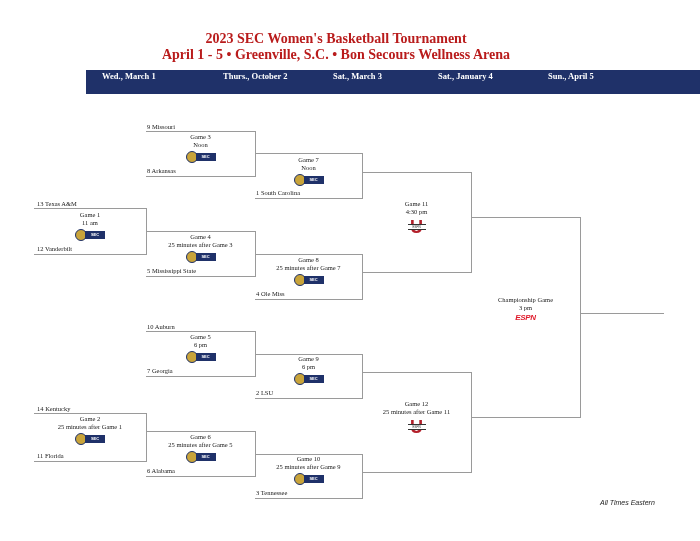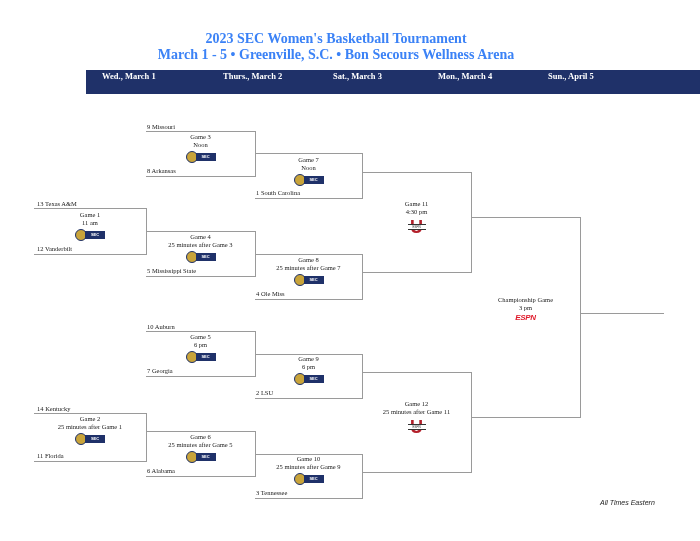--- a/index.html
+++ b/index.html
@@ -1,19 +1,19 @@
 <!DOCTYPE html>
 <html><head>
 <meta charset="utf-8">
 <style>
   html, body { margin: 0; padding: 0; background: #ffffff; }
   body { width: 700px; height: 541px; position: relative; overflow: hidden;
          font-family: "Liberation Serif", "DejaVu Serif", serif; color: #222; }
   .title { position: absolute; left: 0; width: 672px; text-align: center;
-           color: #3b82f6; font-weight: bold; font-size: 14px; }
+           color: #b91c1c; font-weight: bold; font-size: 14px; }
   .t1 { top: 31px; }
   .t2 { top: 47px; }
   .dayband { position: absolute; left: 46px; top: 70px; width: 637px; height: 24px;
              background: #1f3169; margin-left: 40px; }
   .day { position: absolute; top: 0; height: 12px; line-height: 12px; color: #fff;
          font-size: 8.5px; font-weight: bold; }
   .ln { position: absolute; background: #9a9a9a; }
   .h { height: 1px; }
   .v { width: 1px; }
   .team { position: absolute; font-size: 6.5px; line-height: 8px; white-space: nowrap; color: #222; }
@@ -34,27 +34,27 @@
                   line-height: 4px; text-align: center; font-family: "Liberation Sans", sans-serif; }
   .espn { display: inline-block; margin-top: 2px; color: #e01a2b; font-weight: bold; font-style: italic;
           font-size: 8px; line-height: 8px; font-family: "Liberation Sans", sans-serif; letter-spacing: -0.3px; }
   .note { position: absolute; left: 600px; top: 499px; font-size: 7px; font-style: italic;
           font-family: "Liberation Sans", sans-serif; color: #222; }
 </style>
 </head>
 <body>
 
 <div class="title t1">2023 SEC Women's Basketball Tournament</div>
-<div class="title t2">March 1 - 5 • Greenville, S.C. • Bon Secours Wellness Arena</div>
+<div class="title t2">April 1 - 5 • Greenville, S.C. • Bon Secours Wellness Arena</div>
 
 <div class="dayband">
   <span class="day" style="left:16px">Wed., March 1</span>
-  <span class="day" style="left:137px">Thurs., March 2</span>
+  <span class="day" style="left:137px">Thurs., October 2</span>
   <span class="day" style="left:247px">Sat., March 3</span>
-  <span class="day" style="left:352px">Mon., March 4</span>
+  <span class="day" style="left:352px">Sat., January 4</span>
   <span class="day" style="left:462px">Sun., April 5</span>
 </div>
 
 <div class="ln h" style="left:34px;top:208px;width:113px"></div>
 <div class="ln h" style="left:34px;top:254px;width:113px"></div>
 <div class="ln v" style="left:146px;top:208px;height:47px"></div>
 
 <div class="ln h" style="left:34px;top:413px;width:113px"></div>
 <div class="ln h" style="left:34px;top:461px;width:113px"></div>
 <div class="ln v" style="left:146px;top:413px;height:49px"></div>

